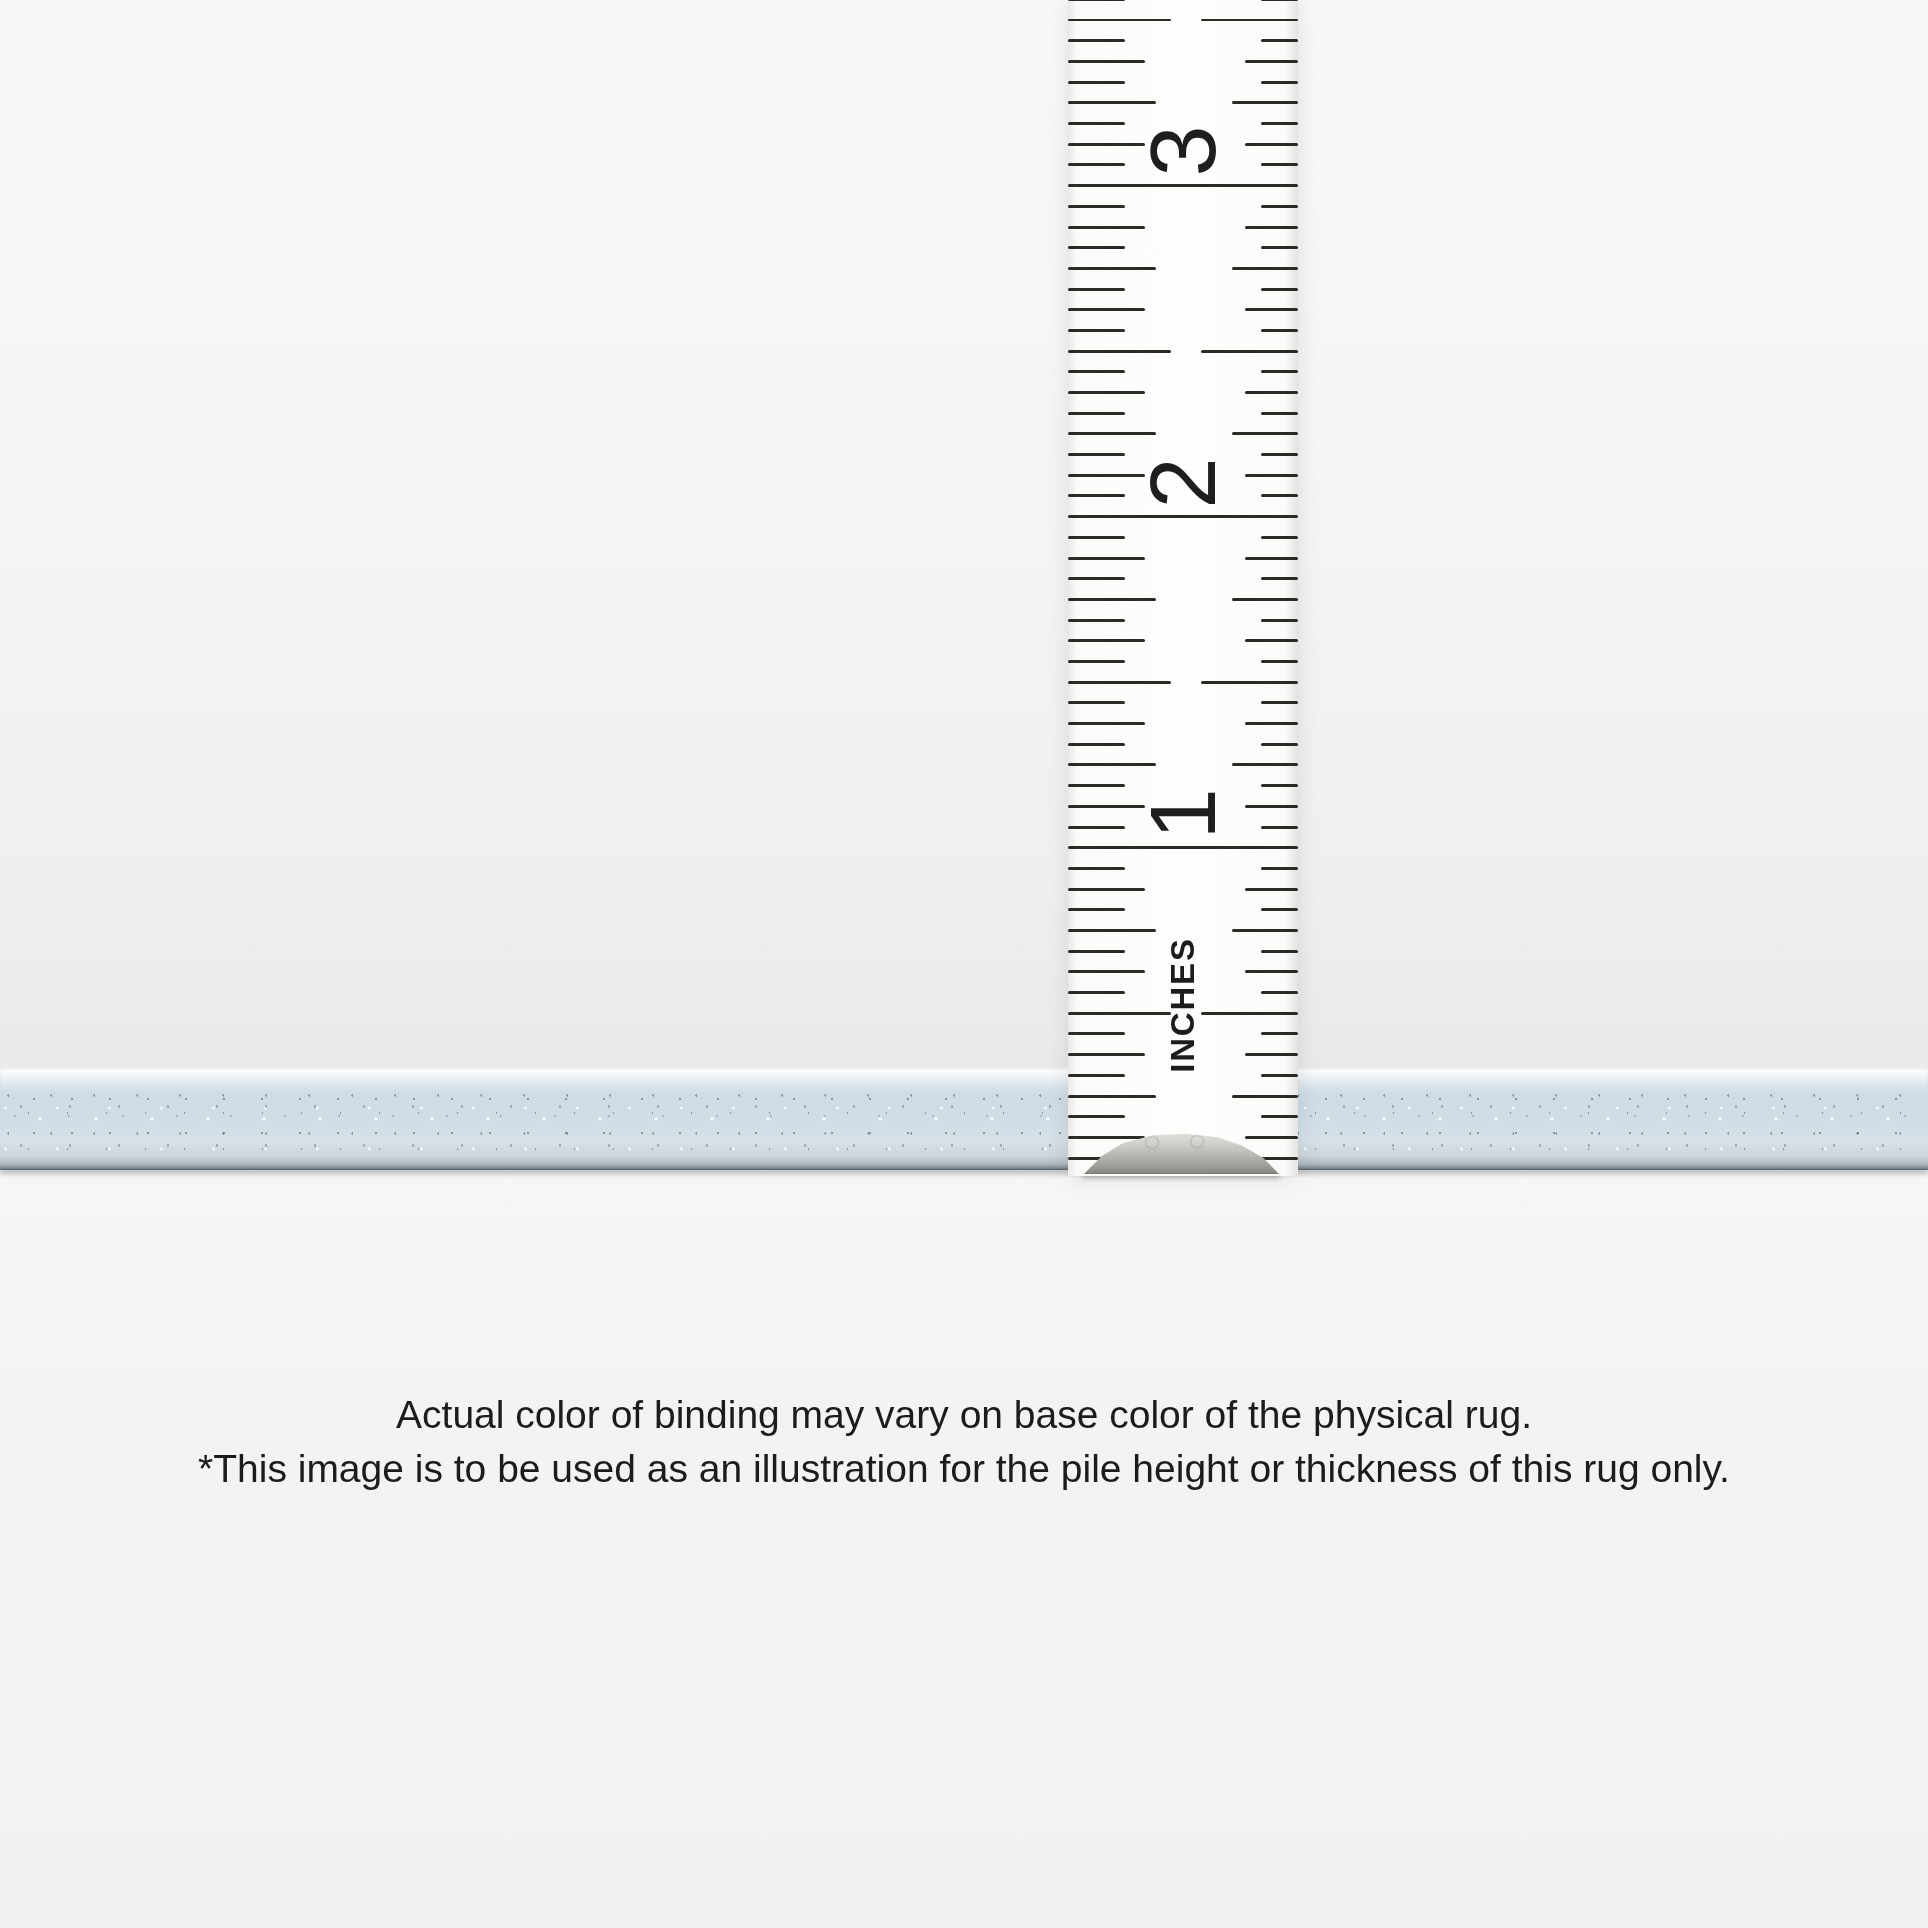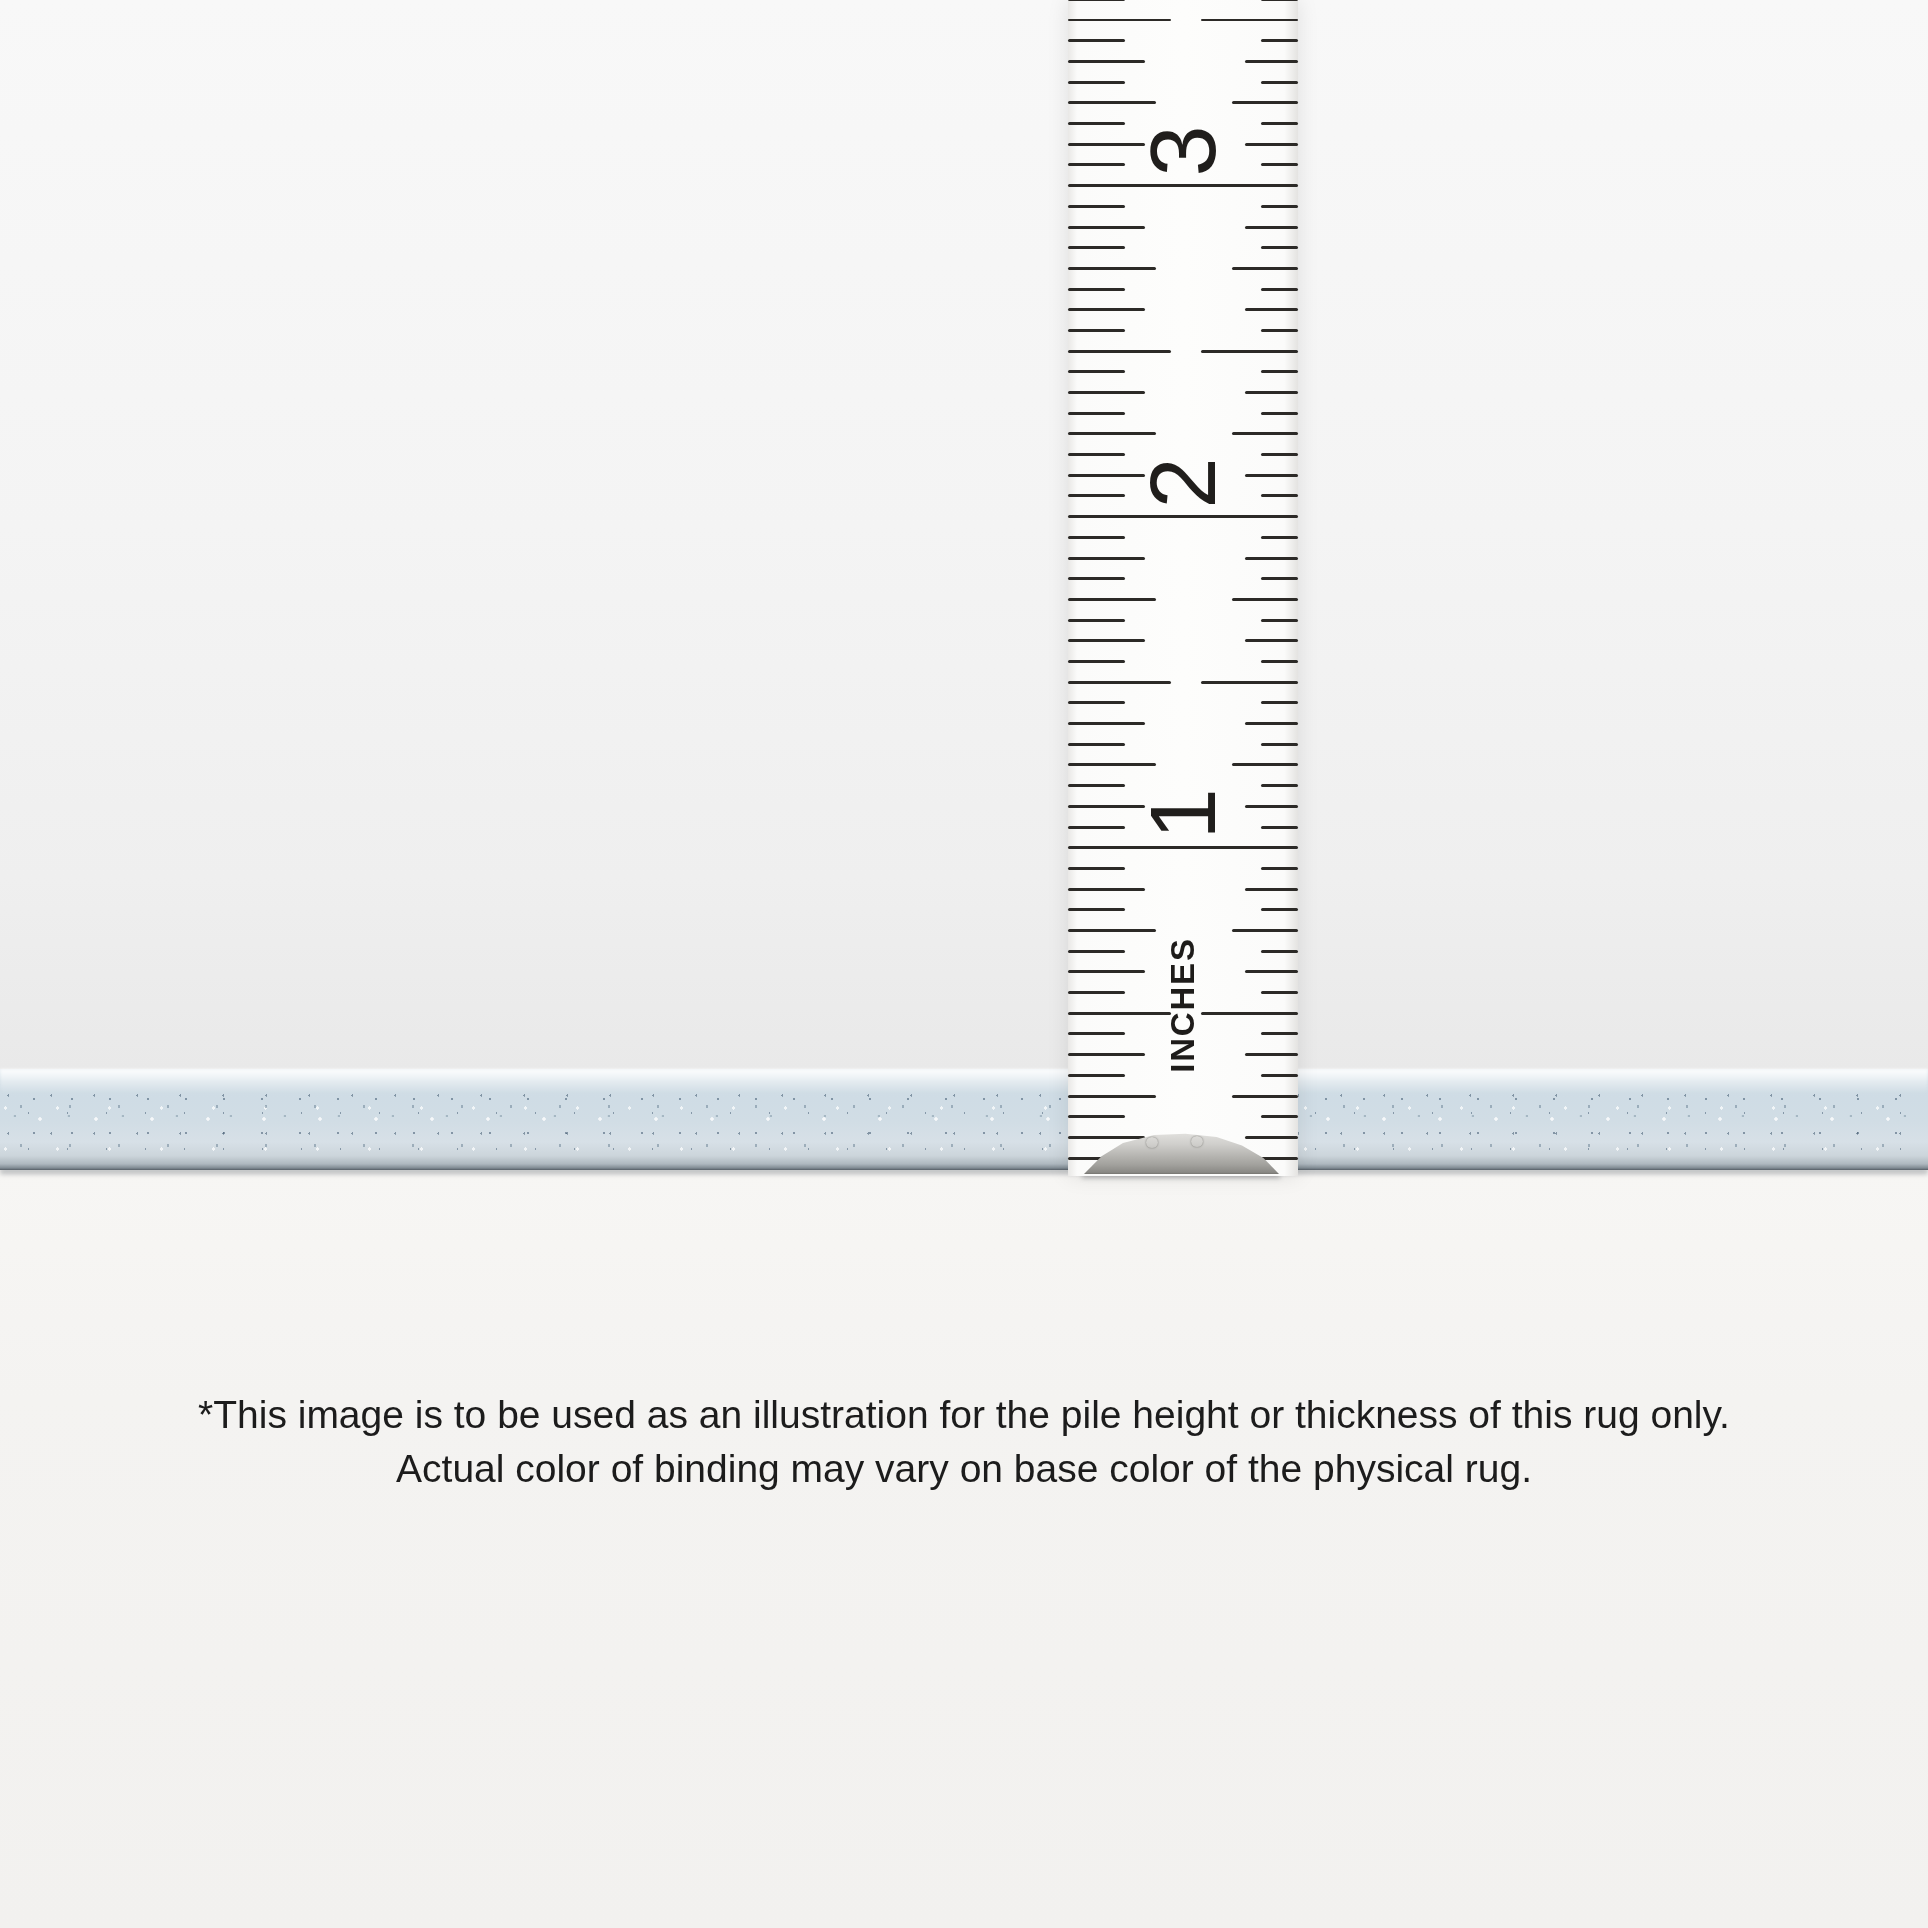--- a/index.html
+++ b/index.html
@@ -220,18 +220,18 @@
     <div class="ruler-number" style="top:96px">3</div>
     <div class="ruler-unit">INCHES</div>
   </div>
 
   <div class="end-cap">
     <div class="rivet r1"></div>
     <div class="rivet r2"></div>
   </div>
 
   <div class="caption">
+    <div>Actual color of binding may vary on base color of the physical rug.</div>
     <div>*This image is to be used as an illustration for the pile height or thickness of this rug only.</div>
-    <div>Actual color of binding may vary on base color of the physical rug.</div>
   </div>
 
 </div>
 
 
 </body></html>

